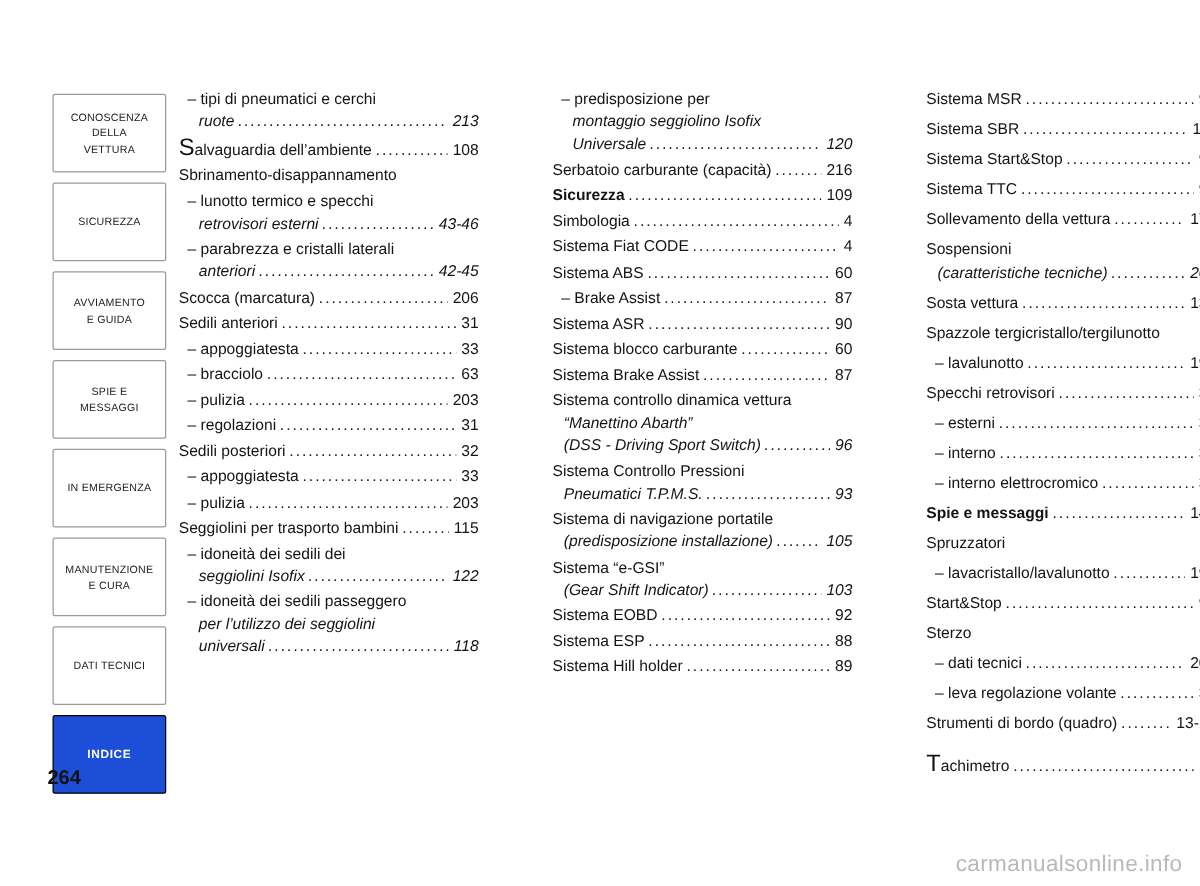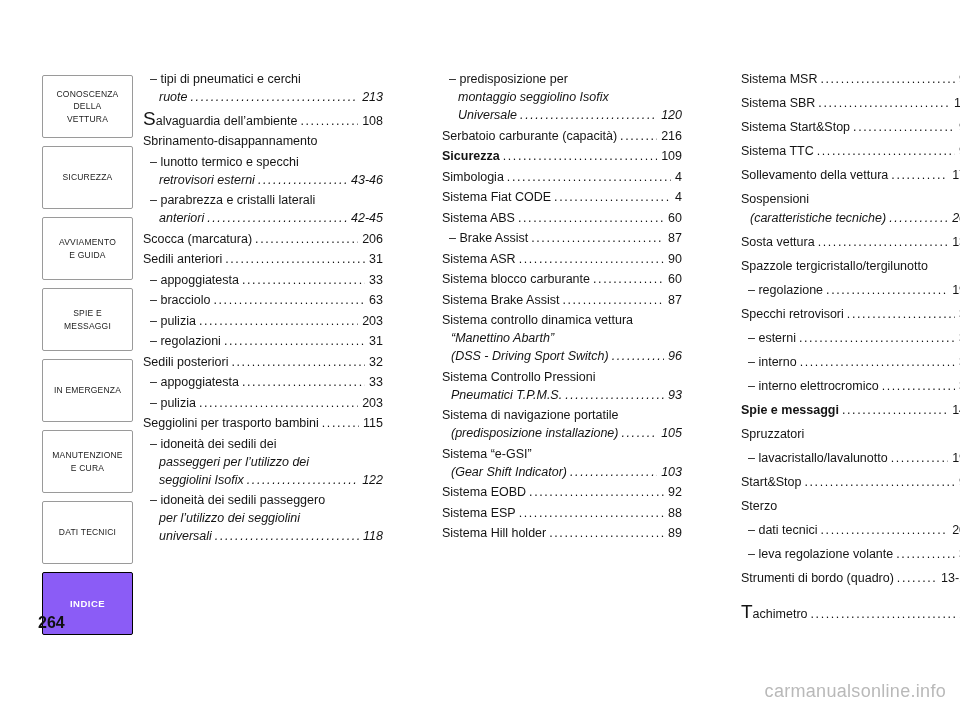--- a/index.html
+++ b/index.html
@@ -12,21 +12,21 @@
   }
   .root { position:absolute; inset:0; }
 
   
   .sidebar { position:absolute; left:42px; top:75px; width:91px;
     display:flex; flex-direction:column; gap:8px; }
   .tab { height:63px; border:1px solid #9a9a9a; border-radius:2px;
     background:#fff; display:flex; align-items:center; justify-content:center;
     text-align:center; font-size:8.5px; line-height:1.45; letter-spacing:0.2px;
     white-space:pre-line; color:#1c1c1c; }
-  .tab.active { background:#8b5cf6; color:#fff; border-color:#000;
+  .tab.active { background:#1d4ed8; color:#fff; border-color:#000;
     font-weight:bold; font-size:9.5px; letter-spacing:0.5px; }
 
   .page-number { position:absolute; left:38px; top:614px;
     font-size:16px; font-weight:bold; color:#101010; }
 
   
   .index { position:absolute; left:143px; top:70px; display:flex;gap:42px; }
   .col { width:240px; }
   .col + .col { margin-left:17px; }
   .col.col3 { width:232px; }
@@ -174,21 +174,20 @@
         </div>
         <div class="entry">
           <div class="line final">
             <span class="label"><span>Seggiolini per trasporto bambini</span></span>
             <span class="leader"></span>
             <span class="pg">115</span>
           </div>
         </div>
         <div class="entry sub">
           <div class="line">– idoneità dei sedili dei</div>
-          <div class="line cont">passeggeri per l’utilizzo dei</div>
           <div class="line final cont">
             <span class="label"><span>seggiolini Isofix</span></span>
             <span class="leader"></span>
             <span class="pg">122</span>
           </div>
         </div>
         <div class="entry sub">
           <div class="line">– idoneità dei sedili passeggero</div>
           <div class="line cont">per l’utilizzo dei seggiolini</div>
           <div class="line final cont">
@@ -377,21 +376,21 @@
             <span class="pg">133</span>
           </div>
         </div>
         <div class="entry">
           <div class="line final">
             <span class="label"><span>Spazzole tergicristallo/tergilunotto</span></span>
           </div>
         </div>
         <div class="entry sub">
           <div class="line final">
-            <span class="label"><span>– regolazione</span></span>
+            <span class="label"><span>– lavalunotto</span></span>
             <span class="leader"></span>
             <span class="pg">198</span>
           </div>
         </div>
         <div class="entry">
           <div class="line final">
             <span class="label"><span>Specchi retrovisori</span></span>
             <span class="leader"></span>
             <span class="pg">35</span>
           </div>

